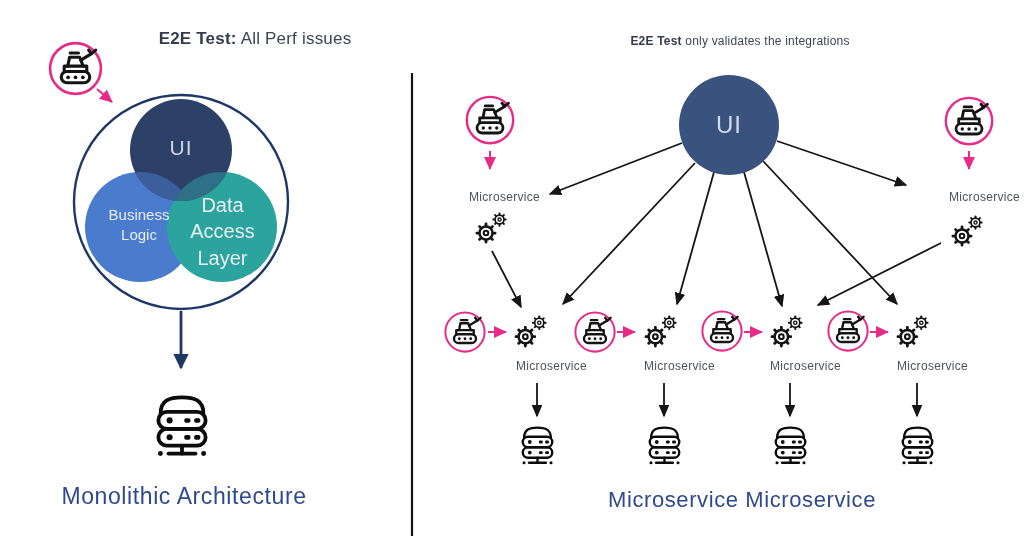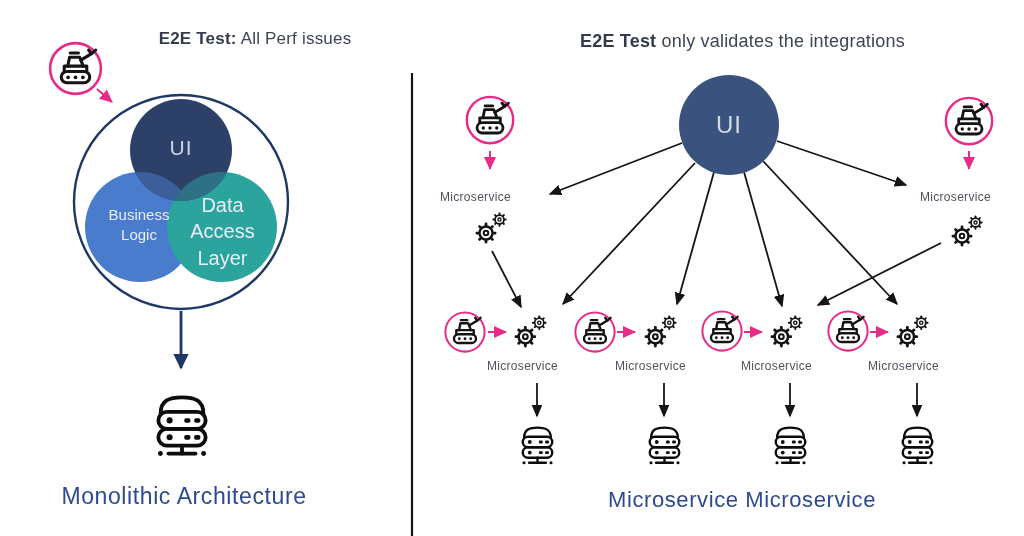--- a/index.html
+++ b/index.html
@@ -10,21 +10,21 @@
   .abs{position:absolute;}
   .annotation{
     color:var(--title_text,#3d4454);font-size:17px;line-height:23px;text-align:center;
     letter-spacing:.2px;
   }
   .annotation b{font-weight:700;color:var(--title_bold,#343b4d);}
   .caption{
     color:var(--caption,#2e4a8f);text-align:center;letter-spacing:.6px;font-weight:400;
   }
   .ms-label{
-    color:var(--label_text,#4d525e);font-size:12px;letter-spacing:.3px;text-align:left;width:100px;
+    color:var(--label_text,#4d525e);font-size:12px;letter-spacing:.3px;text-align:right;width:100px;
   }
   .venn-label{color:#e8edf6;text-align:center;line-height:1.32;}
   .ui-bubble{
     width:100px;height:100px;border-radius:50%;background:var(--ui_circle,#3a527e);
     display:flex;align-items:center;justify-content:center;
   }
   .ui-bubble span{color:#d3dae8;font-size:24px;letter-spacing:1px;}
   .ui-venn{color:#ccd4e3;font-size:21px;letter-spacing:1px;text-align:center;width:60px;}
   svg.icon{display:block;}
 </style>
@@ -160,21 +160,21 @@
   <div class="abs ui-venn" style="left:151px;top:136px">UI</div>
   <div class="abs venn-label" style="left:93px;top:205px;width:92px;font-size:15px">Business Logic</div>
   <div class="abs venn-label" style="left:183px;top:192px;width:79px;font-size:20px">Data Access Layer</div>
 
   <svg class="abs icon" style="left:146px;top:390px" width="72" height="72">
       <use href="#sym-server"></use>
     </svg>
 
   <div class="abs caption" style="left:34px;top:483px;width:300px;font-size:23px">Monolithic Architecture</div>
 
-  <div class="abs annotation" style="left:580px;top:30px;width:320px;white-space:nowrap;font-size:18px">
+  <div class="abs annotation" style="left:580px;top:30px;width:320px;white-space:nowrap;font-size:12px">
     <b>E2E Test</b><span> only validates the integrations</span>
   </div>
 
   <div class="abs ui-bubble" style="left:679px;top:75px">
     <span>UI</span>
   </div>
 
   <svg class="abs icon" style="left:464px;top:94px" width="52" height="52">
       <use href="#sym-tank"></use>
     </svg>

